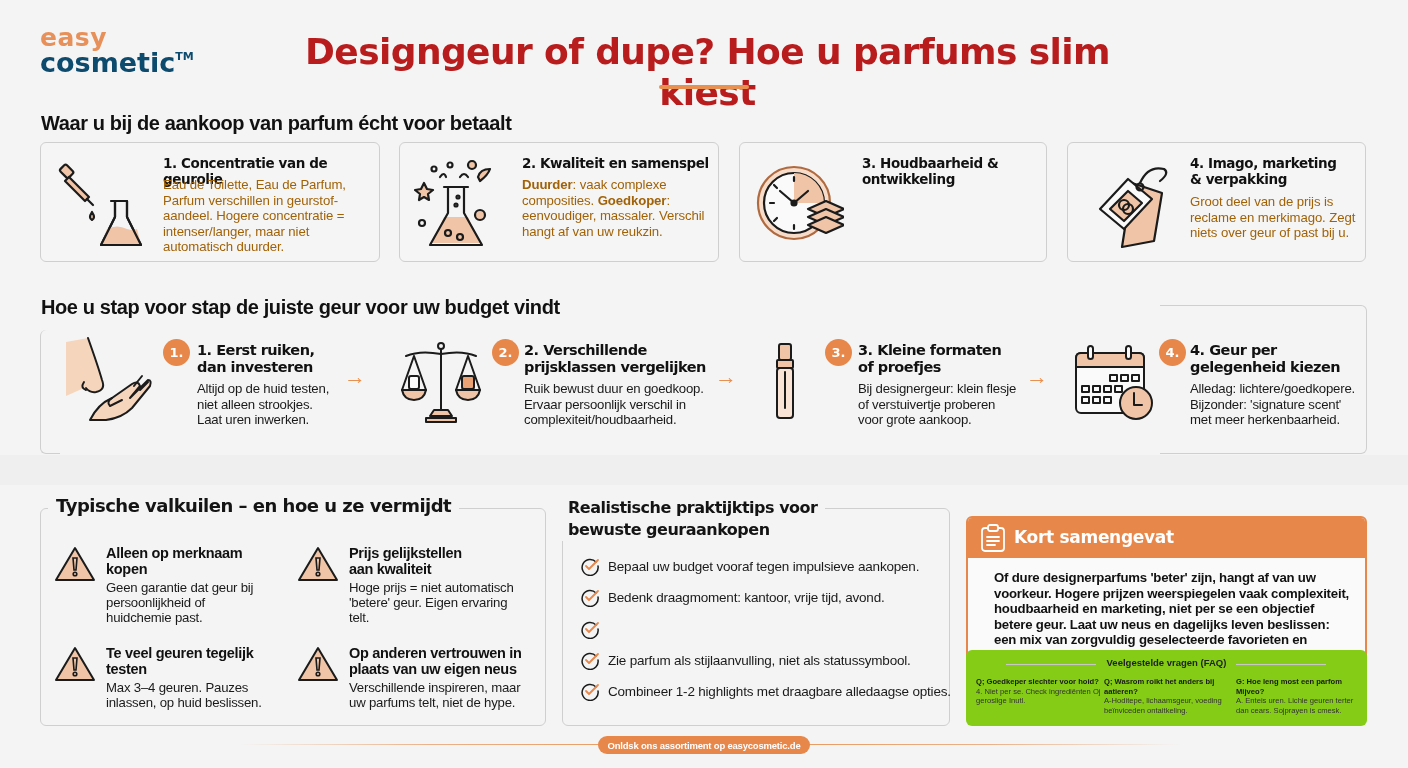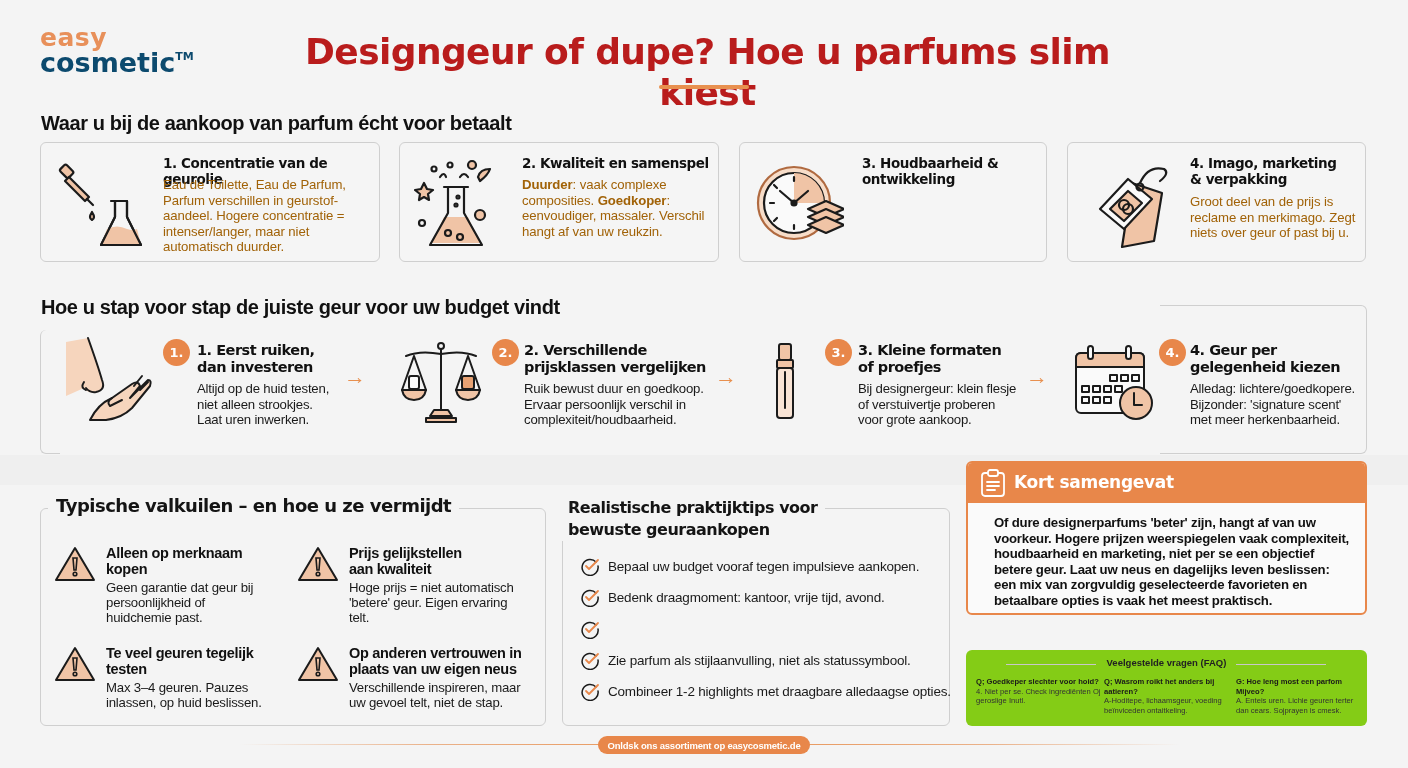--- a/index.html
+++ b/index.html
@@ -57,21 +57,21 @@
   .pit-item .p-body { position: absolute; left: 52px; font-size: 13.2px; line-height: 15px; letter-spacing: -0.2px; color: #1a1a1a; white-space: nowrap; }
 
   
   .tips-box { left: 562px; top: 508px; width: 388px; height: 218px; border: 1px solid #cfcfcf; border-radius: 6px; }
   .tips-head { left: 560px; top: 497px; background: #f4f4f4; padding: 0 8px; font-family: "DejaVu Sans", sans-serif; font-weight: bold; font-size: 16px; line-height: 22px; letter-spacing: -0.5px; }
   .tip { position: absolute; left: 580px; height: 20px; display: flex; align-items: center; }
   .tip .chk { width: 20px; height: 20px; margin-right: 8px; }
   .tip span { font-size: 13.5px; letter-spacing: -0.2px; color: #1a1a1a; white-space: nowrap; }
 
   
-  .sum-box { left: 966px; top: 461px; width: 401px; height: 154px; border: 2px solid #e8874a; border-radius: 6px; background: #fafafa; overflow: hidden; padding-left: 38px; }
+  .sum-box { left: 966px; top: 516px; width: 401px; height: 154px; border: 2px solid #e8874a; border-radius: 6px; background: #fafafa; overflow: hidden; padding-left: 38px; }
   .sum-header { position: absolute; left: 0; top: 0; width: 100%; height: 40px; background: #e8874a; }
   .sum-title { position: absolute; left: 46px; top: 9px; color: #fff; font-family: "DejaVu Sans", sans-serif; font-weight: bold; font-size: 17px; letter-spacing: -0.3px; }
   .sum-icon { position: absolute; left: 12px; top: 5px; width: 26px; height: 30px; }
   .sum-body { position: absolute; left: 26px; top: 52px; width: 360px; font-weight: bold; font-size: 13.2px; line-height: 15.5px; letter-spacing: -0.2px; color: #111; }
 
   
   .faq { left: 966px; top: 650px; width: 401px; height: 76px; background: #84cc16; border-radius: 6px; }
   .faq-title { position: absolute; left: 0; top: 7px; width: 100%; text-align: center; font-weight: bold; font-size: 9.5px; color: #222; }
   .faq-line { position: absolute; top: 14px; height: 1px; background: #c8c8c8; }
   .faq-col { position: absolute; top: 27px; font-size: 7.6px; line-height: 9.5px; color: #333; }
@@ -335,21 +335,21 @@
       <path d="M21 3 L40 35 H2 Z" fill="#f0c4a6" stroke="#1b1b1b" stroke-width="2" stroke-linejoin="round"></path>
       <path d="M19 13 h4 l-1 12 h-2 z" fill="none" stroke="#1b1b1b" stroke-width="1.6"></path>
       <circle cx="21" cy="29" r="1.8" fill="none" stroke="#1b1b1b" stroke-width="1.6"></circle>
     </svg>
   <div class="p-title">
       <div>Op anderen vertrouwen in</div>
       <div>plaats van uw eigen neus</div>
     </div>
   <div class="p-body" style="top:35px;">
       <div>Verschillende inspireren, maar</div>
-      <div>uw gevoel telt, niet de stap.</div>
+      <div>uw parfums telt, niet de hype.</div>
     </div>
 </div>
 
 <div class="abs tips-box"></div>
 <div class="abs tips-head">
     <div>Realistische praktijktips voor</div>
     <div>bewuste geuraankopen</div>
   </div>
 
 <div class="tip" style="top:556px;">

